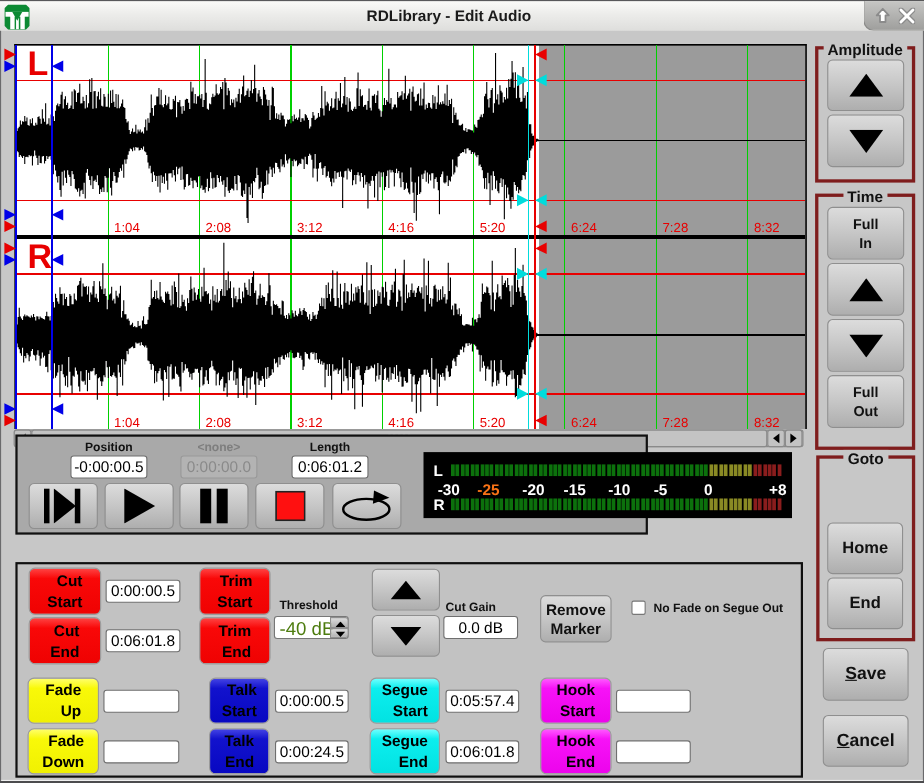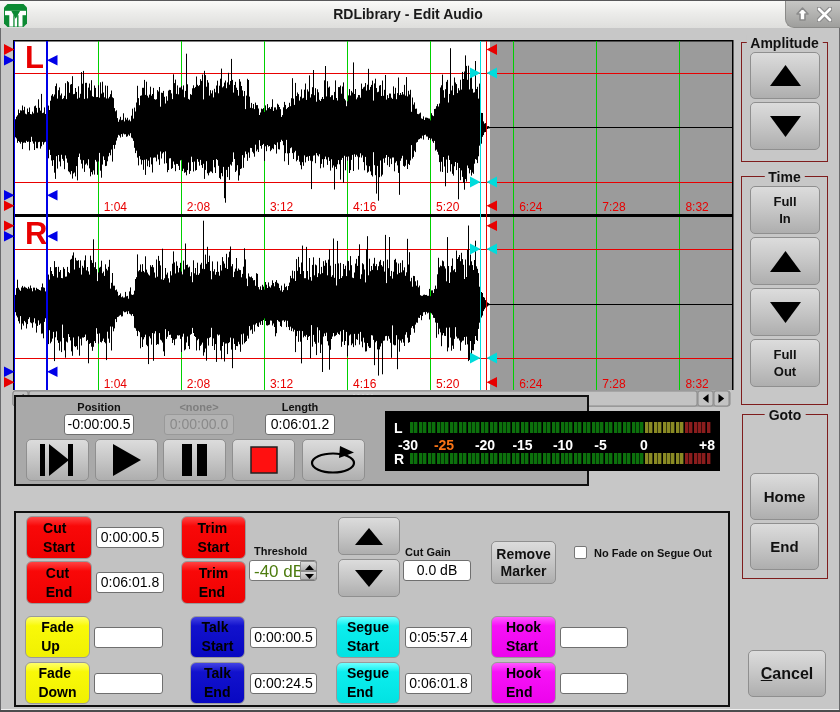--- a/index.html
+++ b/index.html
@@ -15,31 +15,31 @@
   background:linear-gradient(#c6c6c4,#9f9f9d);border-bottom-left-radius:9px;border-left:1px solid #8a8a88;border-bottom:1px solid #8a8a88;}
 
 .panel{position:absolute;background:#b6b6b6;border:2px solid #101010;box-sizing:border-box;}
 
 .btn{position:absolute;background:linear-gradient(#dcdcdc 0%,#c6c6c6 50%,#aeaeae 100%);
   border:1px solid #8f8f8f;border-radius:5px;box-sizing:border-box;
   display:flex;align-items:center;justify-content:center;
   font-weight:bold;color:#111;text-align:center;}
 .cbtn{position:absolute;border:1px solid #9a9a9a;border-radius:6px;box-sizing:border-box;
   display:flex;align-items:center;justify-content:center;
-  font-weight:bold;color:#000;text-align:left;font-size:14px;line-height:19px;}
+  font-weight:bold;color:#000;text-align:right;font-size:14px;line-height:19px;}
 .red{background:linear-gradient(180deg,#ff4343 0%,#f90808 22%,#ef0202 100%);}
 .yel{background:linear-gradient(180deg,#ffff6b 0%,#f9f908 22%,#f0f002 100%);}
 .blu{background:linear-gradient(180deg,#4444e4 0%,#1212cd 22%,#0808c2 100%);}
 .cya{background:linear-gradient(180deg,#70ffff 0%,#0ceeee 22%,#02e2e2 100%);}
 .mag{background:linear-gradient(180deg,#ff5aff 0%,#f712f7 22%,#ec04ec 100%);}
 .fld{position:absolute;background:#fff;border:1px solid #6f6f6f;border-radius:3px;box-sizing:border-box;
   font-size:14px;color:#000;text-align:center;line-height:19px;}
 .lbl{position:absolute;font-size:11px;font-weight:bold;color:#111;white-space:nowrap;}
 
-.grp{position:absolute;border:1px solid #7f1d1d;}
+.grp{position:absolute;border:3px solid #7f1d1d;}
 .grp>span{position:absolute;top:-8px;left:50%;transform:translateX(-50%);background:#c7c7c7;
   padding:0 4px;font-size:14px;font-weight:bold;color:#111;white-space:nowrap;}
 </style>
 </head>
 <body>
 <div id="win">
   <div id="titlebar">
     <div id="title">RDLibrary - Edit Audio</div>
     <svg class="abs" style="left:4px;top:3px" width="23" height="23" viewBox="0 0 23 23">
       <path d="M3.5 0 L19.5 0 L23 3.5 L23 19.5 L19.5 23 L3.5 23 L0 19.5 L0 3.5 Z" fill="#0c8a33"></path>
@@ -442,20 +442,23 @@
           <polygon points="15.5,21 31,0 0,0" fill="#000"></polygon>
         </svg>
       </div>
   <div class="btn" style="left:8px;top:162px;width:70px;height:48px;font-size:13px;line-height:17px">Full<br>Out</div>
 </div>
 <div class="grp" style="left:742px;top:414px;width:84px;height:163px">
   <span>Goto</span>
   <div class="btn" style="left:7px;top:58px;width:69px;height:47px;font-size:15px">Home</div>
   <div class="btn" style="left:7px;top:108px;width:69px;height:47px;font-size:15px">End</div>
 </div>
+<div class="btn" style="left:748px;top:589px;width:78px;height:48px;font-size:16px">
+      <span><u>S</u>ave</span>
+    </div>
 <div class="btn" style="left:748px;top:650px;width:78px;height:47px;font-size:16px">
       <span><u>C</u>ancel</span>
     </div>
 
   <div class="abs" style="left:0;top:709px;width:840px;height:1px;background:#efefef"></div>
   <div class="abs" style="left:0;top:710px;width:840px;height:2px;background:#4c4c4e"></div>
   <div class="abs" style="left:0;top:28px;width:1px;height:682px;background:#6a6a6c"></div>
   <div class="abs" style="left:839px;top:28px;width:1px;height:682px;background:#6a6a6c"></div>
 </div>
 

